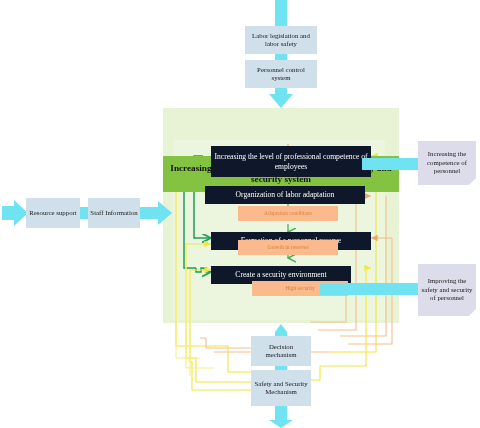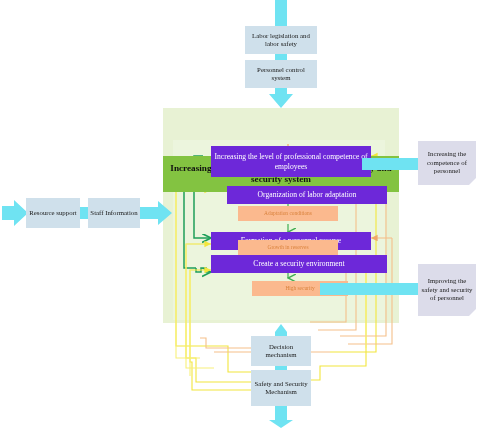--- a/index.html
+++ b/index.html
@@ -63,21 +63,21 @@
     font-size: 9.2px;
     line-height: 11.5px;
     padding: 0 6px;
     z-index: 3;
     margin-top: 48px;
   }
 
   
   .proc-box {
     position: absolute;
-    background: #6d28d9;
+    background: #0f172a;
     color: #ffffff;
     display: flex;
     align-items: center;
     justify-content: center;
     text-align: center;
     font-size: 7.6px;
     line-height: 9.6px;
     padding: 0 3px;
     box-sizing: border-box;
     z-index: 3;
@@ -214,25 +214,25 @@
       <path d="M186,244 L186,368 L214,368" stroke="#f7f07a"></path>
       <path d="M190,270 L190,376" stroke="#f7f07a"></path>
       <path d="M366,268 L366,348" stroke="#f7f07a"></path>
     </g>
   </svg>
 
   <div class="title-banner">Increasing the competence of personnel in the safety and security system</div>
 
   <div class="proc-box" style="left:211px; top:146px; width:160px; height:31px;">Increasing the level of professional competence of employees</div>
 
-  <div class="proc-box" style="left:227px; top:186px; width:160px; height:18px;">Organization of labor adaptation</div>
+  <div class="proc-box" style="left:205px; top:186px; width:160px; height:18px;">Organization of labor adaptation</div>
 
   <div class="proc-box" style="left:211px; top:232px; width:160px; height:18px;">Formation of a personnel reserve</div>
 
-  <div class="proc-box" style="left:211px; top:255px; width:176px; height:18px;">Create a security environment</div>
+  <div class="proc-box" style="left:211px; top:266px; width:140px; height:18px;">Create a security environment</div>
 
   <div class="cond-box" style="left:238px; top:206px; width:100px; height:15px;">Adaptation conditions</div>
 
   <div class="cond-box" style="left:238px; top:240px; width:100px; height:15px;">Growth in reserves</div>
 
   <div class="cond-box" style="left:252px; top:281px; width:96px; height:15px;">High security</div>
 
   <svg class="svg-layer" id="arrows-layer" viewBox="0 0 480 428">
     <g fill="#6fe3f2">
 

